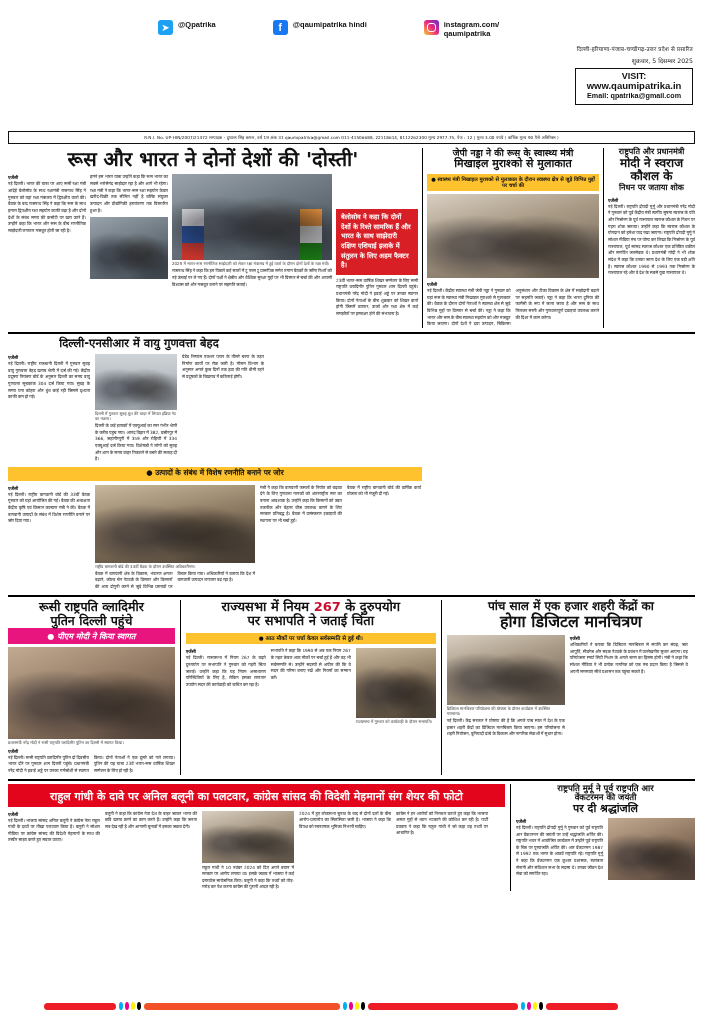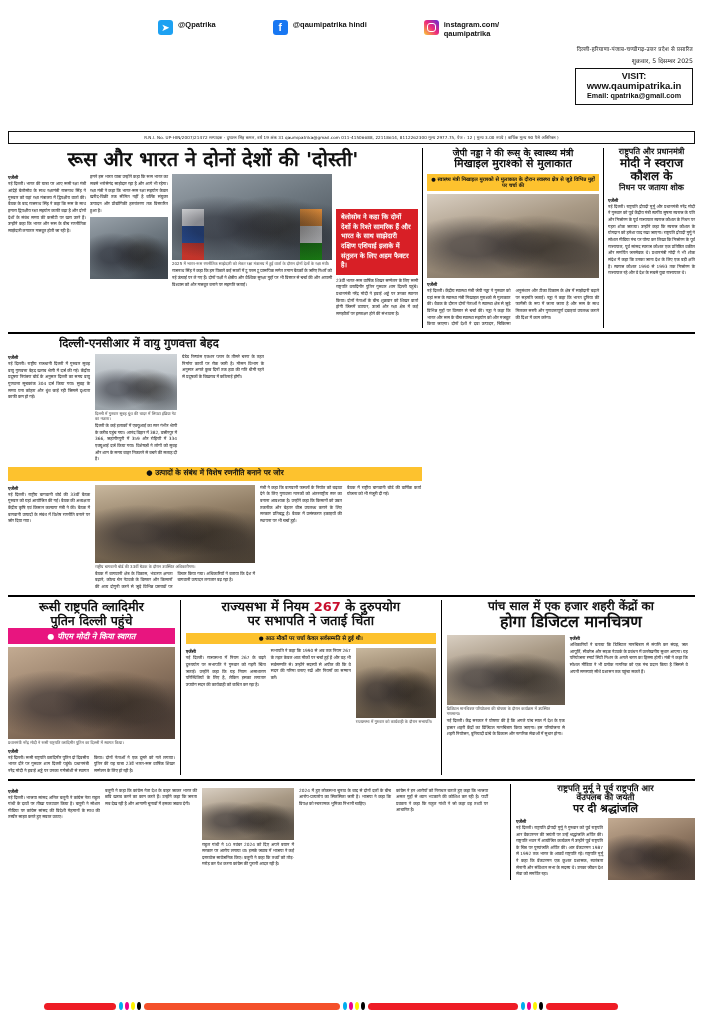--- a/index.html
+++ b/index.html
@@ -338,20 +338,21 @@
         </div>
       </div>
     </div>
   </div>
 
   <div class="hrule-thick" style="margin-top:4px;"></div>
 
   <div class="cols" style="margin:3px 8px 0;">
 
     <div style="width:500px;">
+      <div class="redbanner">राहुल गांधी के दावे पर अनिल बलूनी का पलटवार, कांग्रेस सांसद की विदेशी मेहमानों संग शेयर की फोटो</div>
       <div class="cols" style="margin-top:4px;gap:5px;">
         <div style="width:92px;">
           <div class="byline">एजेंसी</div>
           <div class="body">नई दिल्ली। भाजपा सांसद अनिल बलूनी ने कांग्रेस नेता राहुल गांधी के दावों पर तीखा पलटवार किया है। बलूनी ने सोशल मीडिया पर कांग्रेस सांसद की विदेशी मेहमानों के साथ की तस्वीर साझा करते हुए सवाल उठाए।</div>
         </div>
         <div style="width:92px;">
           <div class="body">बलूनी ने कहा कि कांग्रेस नेता देश के बाहर जाकर भारत की छवि खराब करने का काम करते हैं। उन्होंने कहा कि जनता सब देख रही है और आगामी चुनावों में इसका जवाब देगी।</div>
         </div>
         <div style="width:92px;">
           <div class="photo room" style="height:52px;"></div>
@@ -363,21 +364,21 @@
         <div style="width:92px;">
           <div class="body">कांग्रेस ने इन आरोपों को निराधार बताते हुए कहा कि भाजपा असल मुद्दों से ध्यान भटकाने की कोशिश कर रही है। पार्टी प्रवक्ता ने कहा कि राहुल गांधी ने जो कहा वह तथ्यों पर आधारित है।</div>
         </div>
       </div>
     </div>
 
     <div class="vrule" style="margin:0 5px;"></div>
 
     <div style="width:180px;">
       <div class="hl" style="font-size:8.5px;">राष्ट्रपति मुर्मू ने पूर्व राष्ट्रपति आर</div>
-      <div class="hl" style="font-size:8.5px;">वेंउपलब की जयंती</div>
+      <div class="hl" style="font-size:8.5px;">वेंकटरमन की जयंती</div>
       <div class="hl" style="font-size:11px;">पर दी श्रद्धांजलि</div>
       <div class="cols" style="margin-top:3px;gap:5px;">
         <div style="width:87px;">
           <div class="byline">एजेंसी</div>
           <div class="body">नई दिल्ली। राष्ट्रपति द्रौपदी मुर्मू ने गुरुवार को पूर्व राष्ट्रपति आर वेंकटरमन की जयंती पर उन्हें श्रद्धांजलि अर्पित की। राष्ट्रपति भवन में आयोजित कार्यक्रम में उन्होंने पूर्व राष्ट्रपति के चित्र पर पुष्पांजलि अर्पित की। आर वेंकटरमन 1987 से 1992 तक भारत के आठवें राष्ट्रपति रहे। राष्ट्रपति मुर्मू ने कहा कि वेंकटरमन एक कुशल प्रशासक, स्वतंत्रता सेनानी और संविधान सभा के सदस्य थे। उनका जीवन देश सेवा को समर्पित रहा।</div>
         </div>
         <div style="width:87px;">
           <div class="photo warm" style="height:62px;"></div>
         </div>
       </div>

